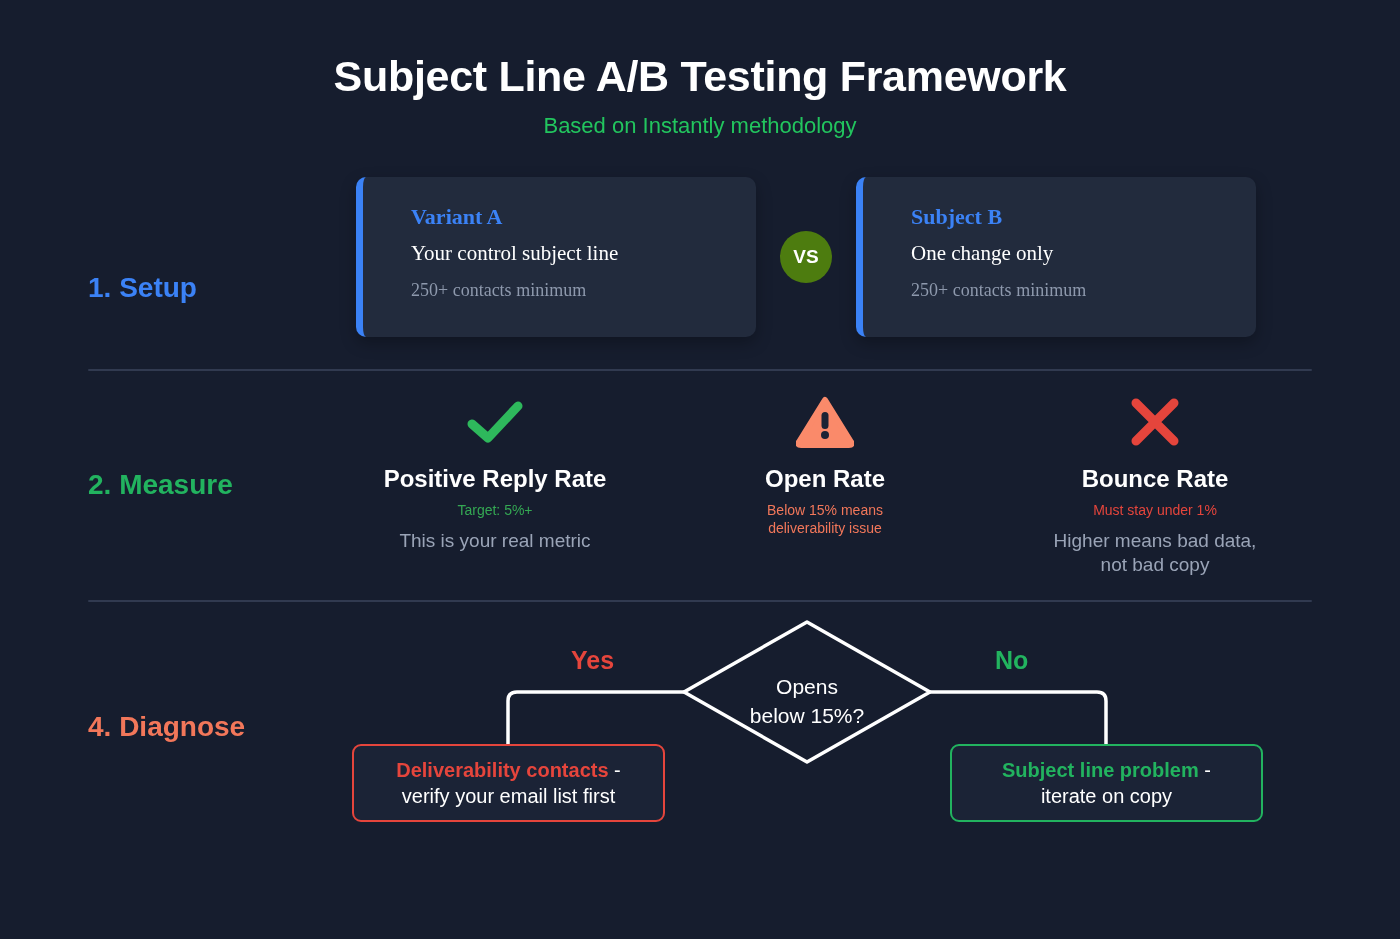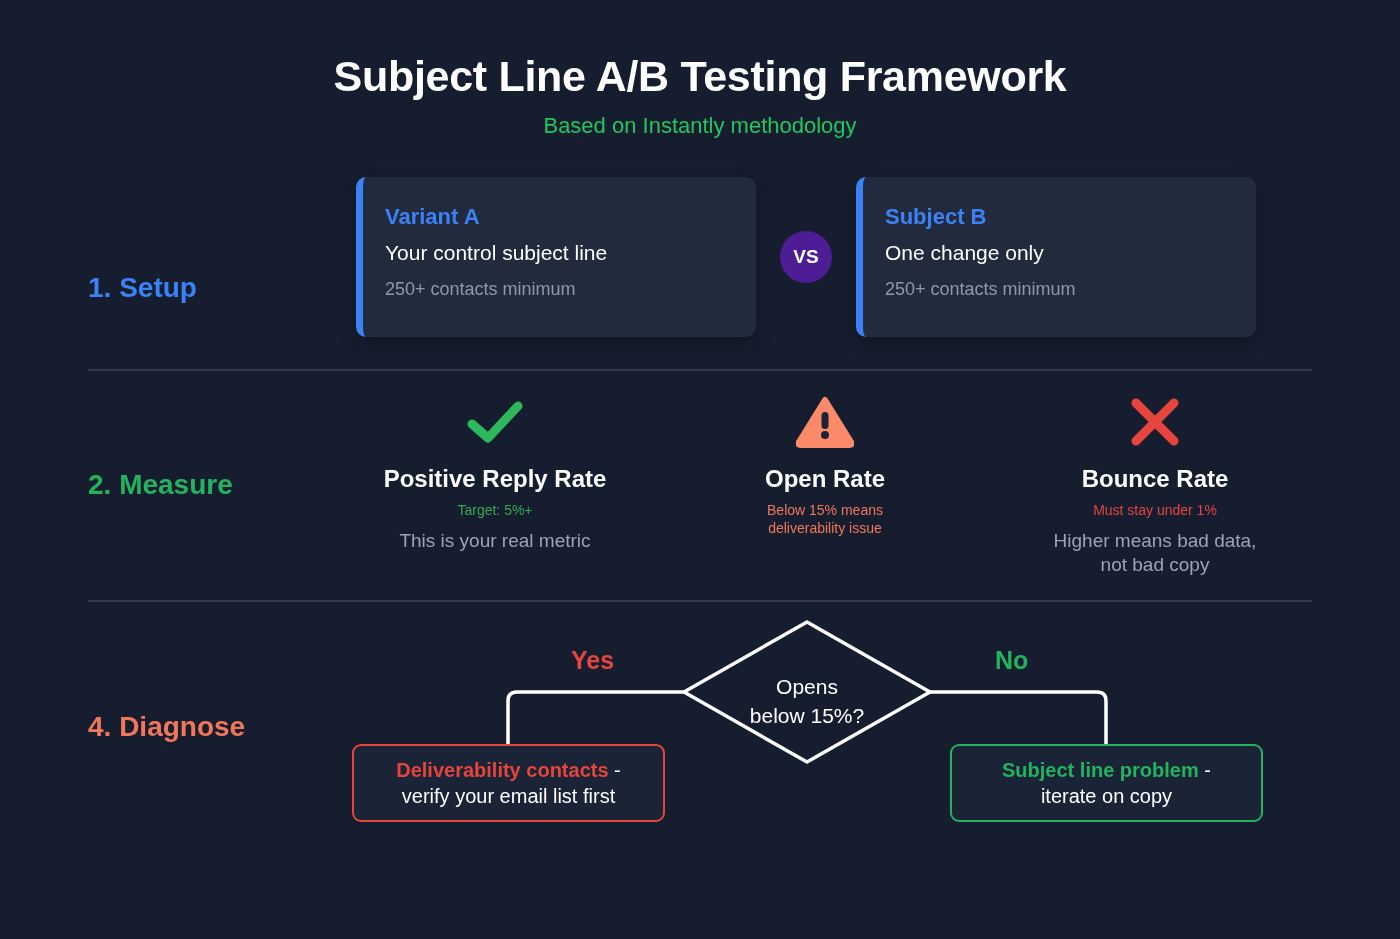--- a/index.html
+++ b/index.html
@@ -41,34 +41,35 @@
   #setup { height:196px; margin-top:38px; }
   .variant-row {
     position:absolute; left:356px; top:0;
     display:flex; align-items:center;
   }
   .variant-card {
     width:400px; height:160px;
     background:#222b3d;
     border-radius:10px;
     border-left:7px solid #3b82f6;
-    padding:27px 0 0 22px;
+    padding:27px 0 0 48px;
     box-shadow:0 6px 16px rgba(0,0,0,0.28);
+    font-family:Liberation Serif, serif;
   }
   .variant-name {
     font-size:22px; font-weight:bold; color:#3b82f6; margin-bottom:11px;
   }
   .variant-desc {
     font-size:21px; color:#ffffff; margin-bottom:14px;
   }
   .variant-note { font-size:18px; color:#8e99ad; }
 
   .vs-badge {
     width:52px; height:52px; border-radius:50%;
-    background:#4c1d95; color:#ffffff;
+    background:#4d7c0f; color:#ffffff;
     font-size:19px; font-weight:bold;
     display:flex; align-items:center; justify-content:center;
     margin:0 24px; flex:none;
   }
 
   
   #measure { height:240px; }
   .metrics {
     position:absolute; left:330px; top:0;
     display:flex; width:990px;

